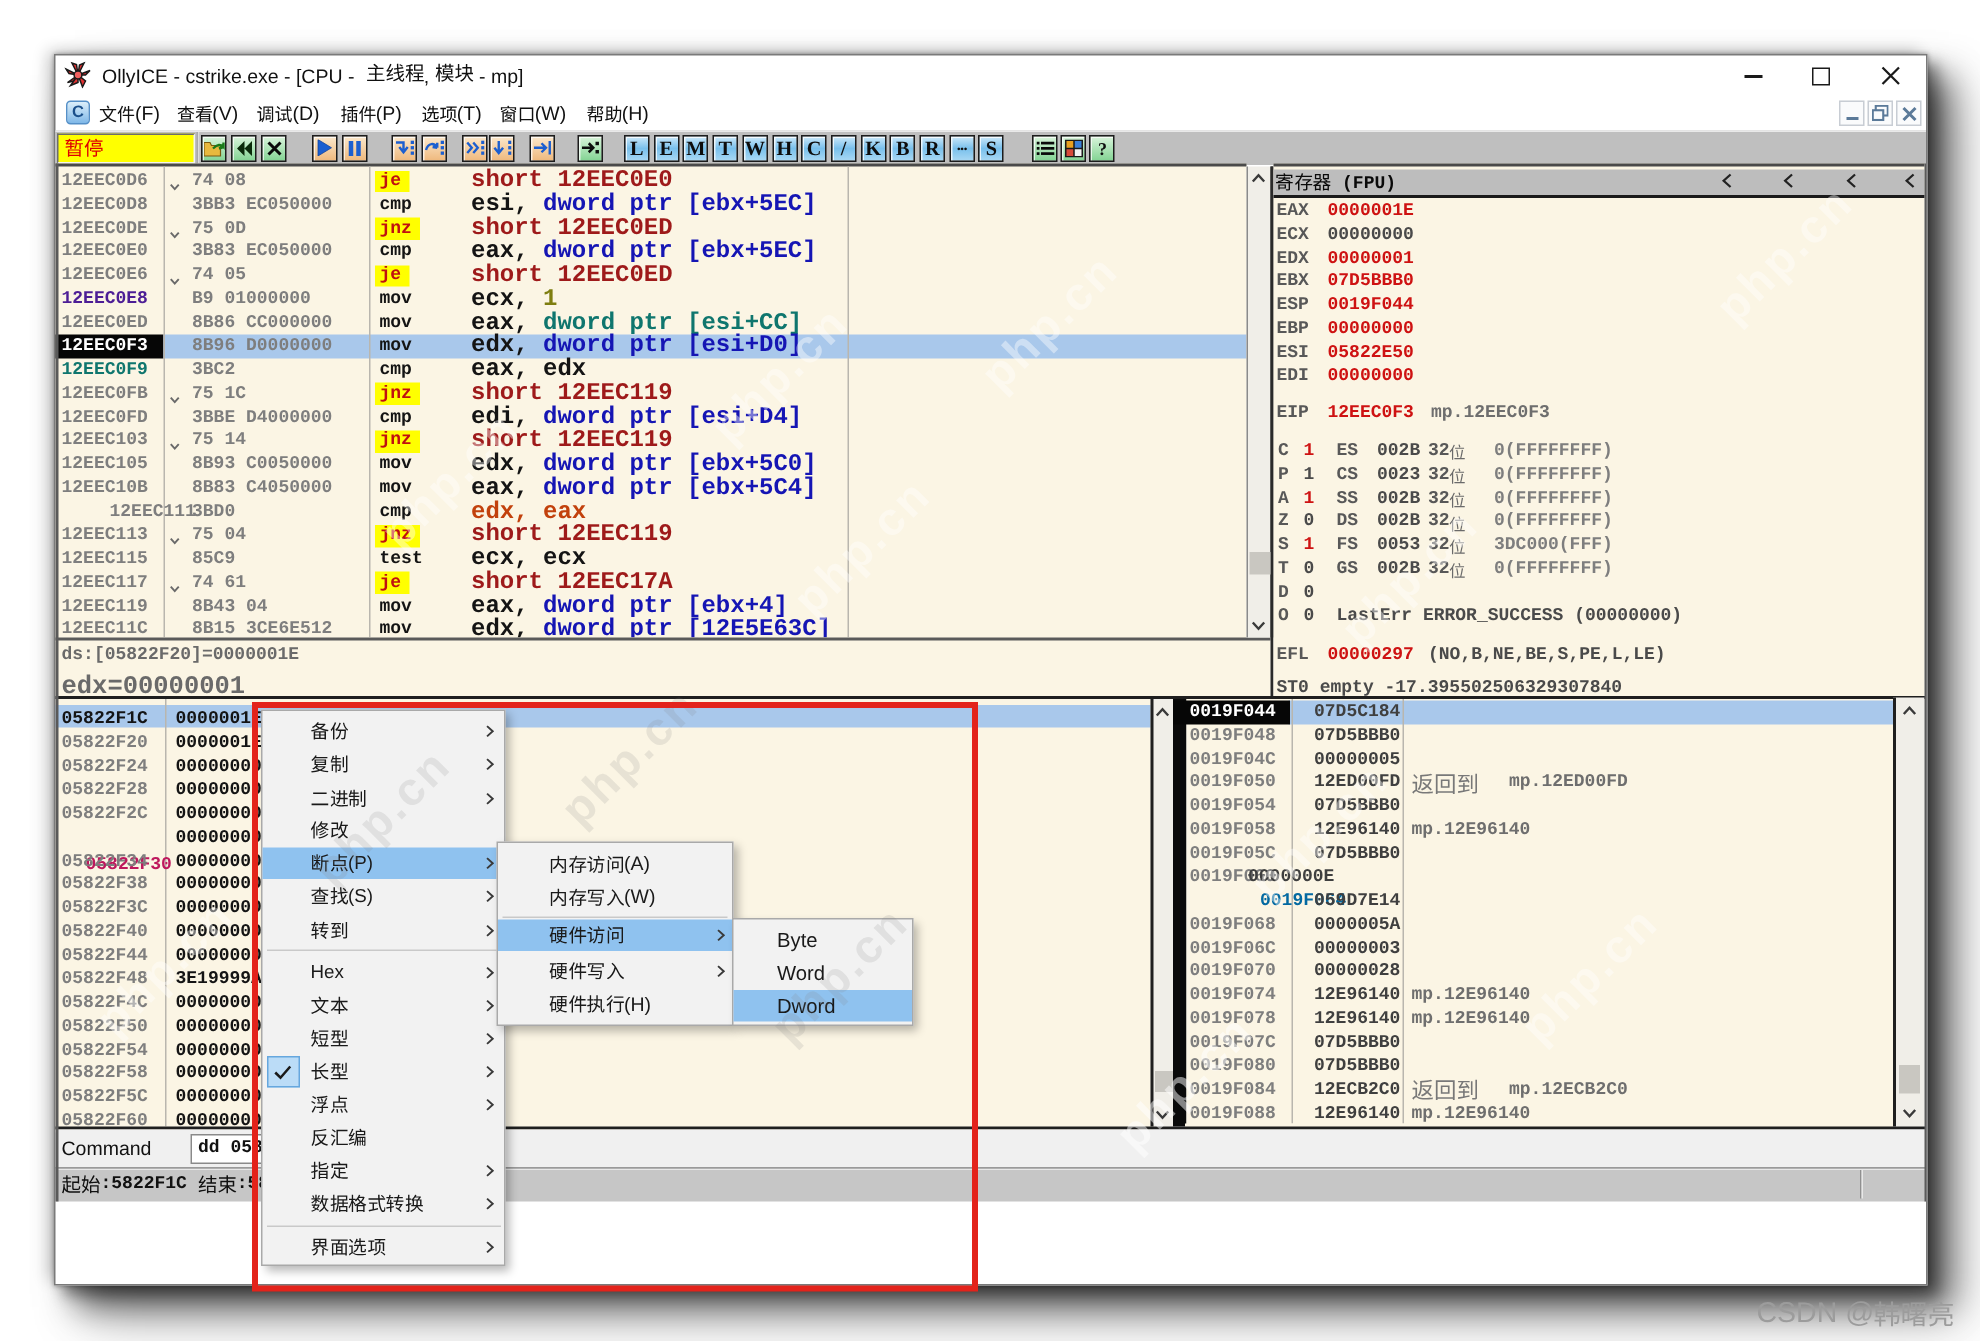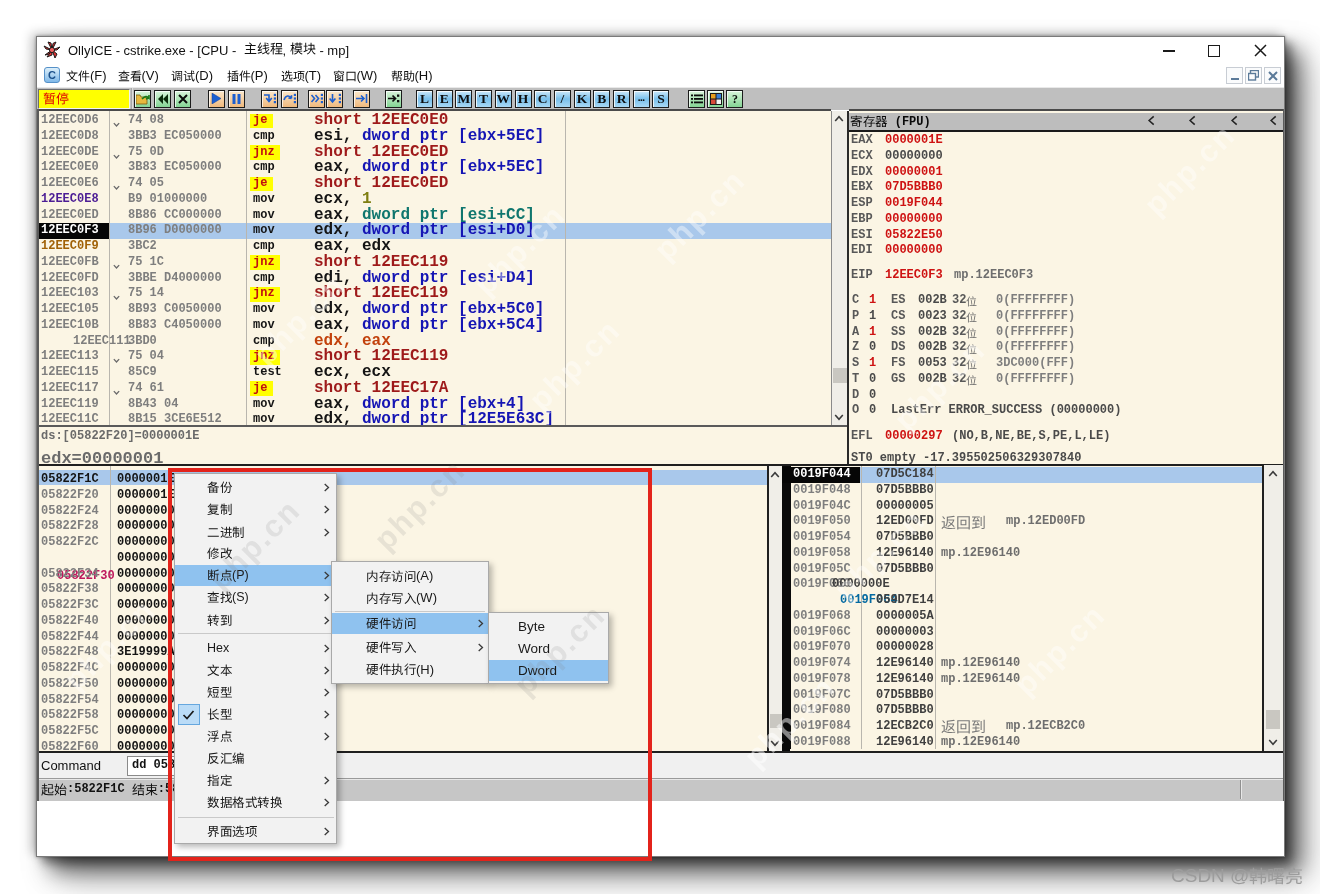--- a/index.html
+++ b/index.html
@@ -320,21 +320,21 @@
 <span class="m" style="left:253px;top:191.75px;color:#141414;font-size:12px;line-height:15.75px;">mov</span>
 <span class="m" style="left:314px;top:191.75px;line-height:15.75px;"><i style="color:#141414">ecx, </i><i style="color:#7E7E10">1</i></span>
 <span class="m" style="left:41px;top:207.5px;color:#7E7E7E;font-size:12px;line-height:15.75px;">12EEC0ED</span>
 <span class="m" style="left:128px;top:207.5px;color:#7E7E7E;font-size:12px;line-height:15.75px;">8B86 CC000000</span>
 <span class="m" style="left:253px;top:207.5px;color:#141414;font-size:12px;line-height:15.75px;">mov</span>
 <span class="m" style="left:314px;top:207.5px;line-height:15.75px;"><i style="color:#141414">eax, </i><i style="color:#0f766e">dword ptr [esi+CC]</i></span>
 <span class="m" style="left:41px;top:223.25px;color:#FFFFFF;font-size:12px;line-height:15.75px;">12EEC0F3</span>
 <span class="m" style="left:128px;top:223.25px;color:#7E7E7E;font-size:12px;line-height:15.75px;">8B96 D0000000</span>
 <span class="m" style="left:253px;top:223.25px;color:#141414;font-size:12px;line-height:15.75px;">mov</span>
 <span class="m" style="left:314px;top:223.25px;line-height:15.75px;"><i style="color:#141414">edx, </i><i style="color:#1515B4">dword ptr [esi+D0]</i></span>
-<span class="m" style="left:41px;top:239.0px;color:#a16207;font-size:12px;line-height:15.75px;">12EEC0F9</span>
+<span class="m" style="left:41px;top:239.0px;color:#0f766e;font-size:12px;line-height:15.75px;">12EEC0F9</span>
 <span class="m" style="left:128px;top:239.0px;color:#7E7E7E;font-size:12px;line-height:15.75px;">3BC2</span>
 <span class="m" style="left:253px;top:239.0px;color:#141414;font-size:12px;line-height:15.75px;">cmp</span>
 <span class="m" style="left:314px;top:239.0px;line-height:15.75px;"><i style="color:#141414">eax, edx</i></span>
 <span class="m" style="left:41px;top:254.75px;color:#7E7E7E;font-size:12px;line-height:15.75px;">12EEC0FB</span>
 <span class="m" style="left:128px;top:254.75px;color:#7E7E7E;font-size:12px;line-height:15.75px;">75 1C</span>
 <svg style="position:absolute;left:113px;top:262.75px" width="7" height="7">
     <polyline points="0.84,2.1 3.5,5.04 6.16,2.1" fill="none" stroke="#6a6a6a" stroke-width="1.3"></polyline>
   </svg>
 <div style="position:absolute;left:249.5px;top:255.25px;width:30.6px;height:14.75px;background:#FFFF00"></div>
 <span class="m" style="left:253px;top:254.75px;color:#C01010;font-size:12px;line-height:15.75px;">jnz</span>

